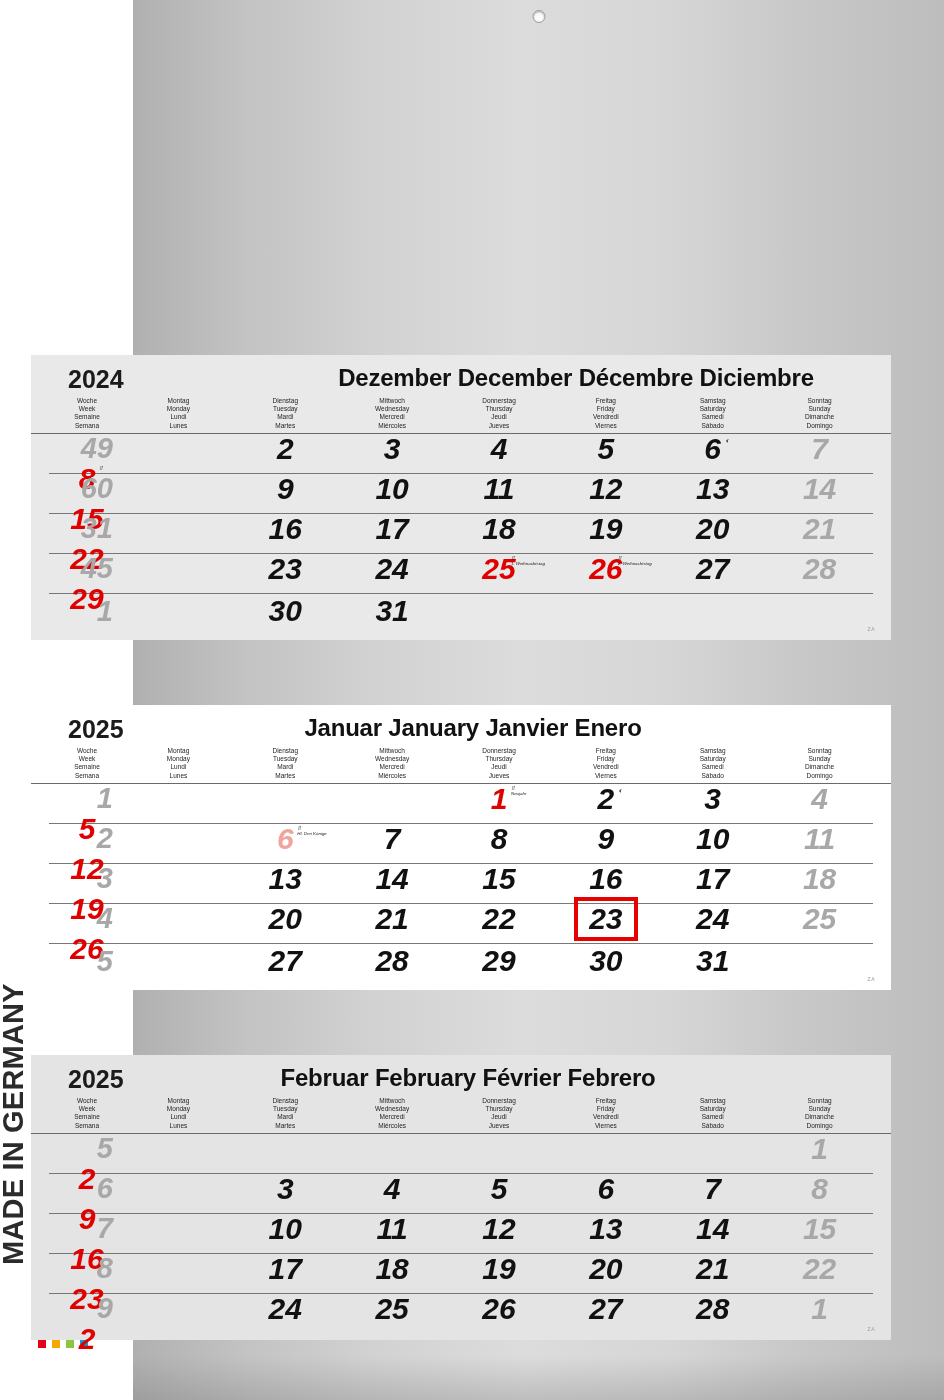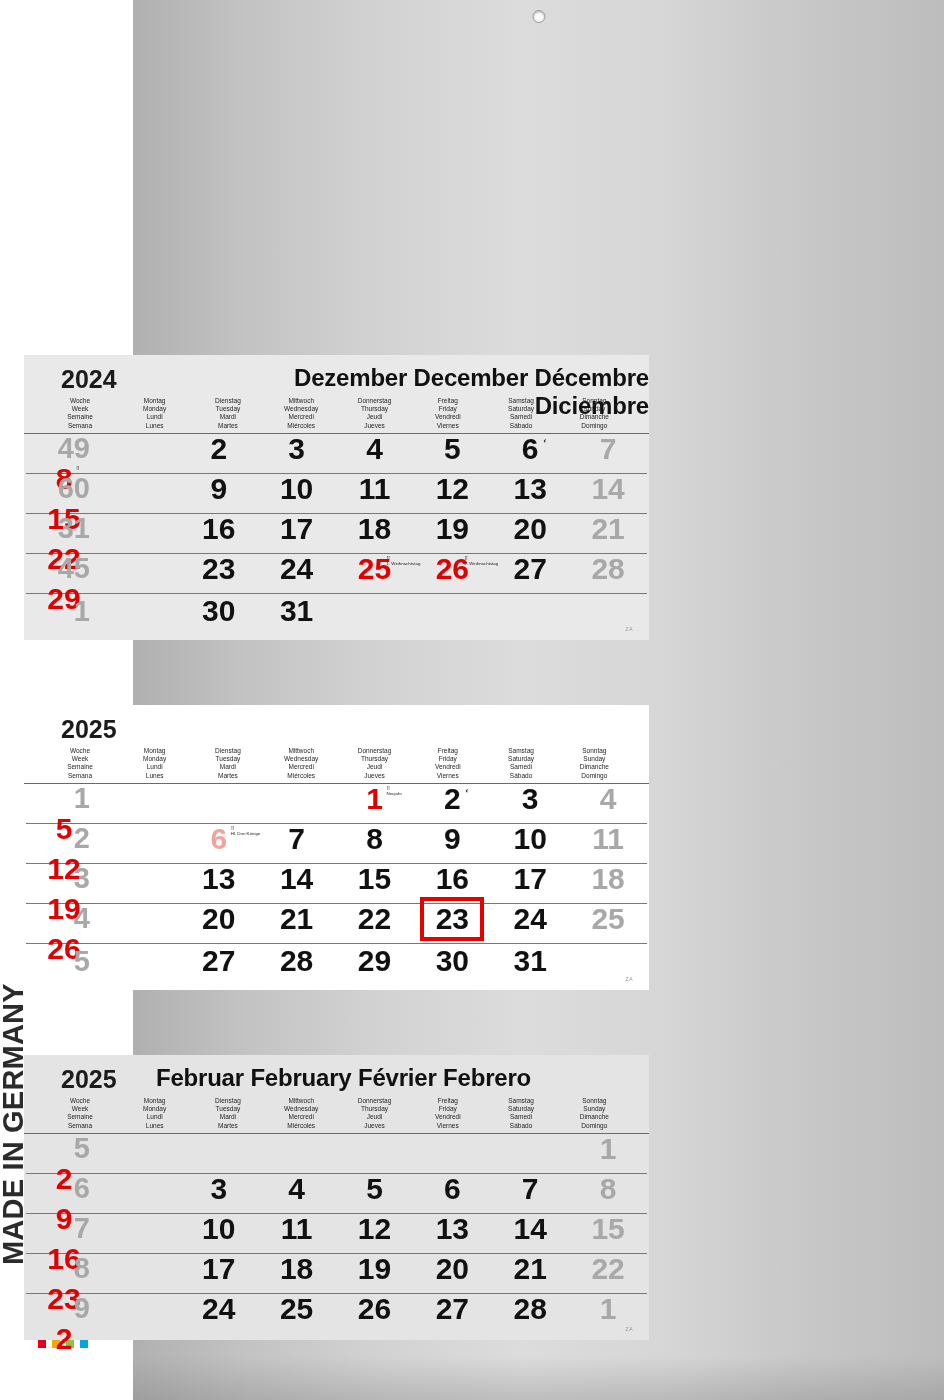--- a/index.html
+++ b/index.html
@@ -62,22 +62,22 @@
     position: absolute;
     left: 38px; bottom: 52px;
     display: flex; gap: 6px;
     height: 64px;
   }
   #brand-bars span { display: block; width: 8px; height: 64px; }
 
   
   .month {
     position: absolute;
-    left: 24px;
-    width: 625px;
+    left: 31px;
+    width: 860px;
     padding: 0;
   }
   .month.m1 { top: 355px; background: #e9e9e9; height: 285px; }
   .month.m2 { top: 705px; background: #ffffff; height: 285px; }
   .month.m3 { top: 1055px; background: #e4e4e4; height: 285px; }
 
   .month-head {
     position: relative;
     height: 42px;
   }
@@ -86,42 +86,42 @@
     left: 37px; top: 10px;
     font-size: 25px; font-weight: bold; color: #1b1b1b;
   }
   .mname {
     position: absolute;
     left: 0; right: 0; top: 9px;
     text-align: center;
     font-size: 24px; font-weight: bold; color: #111;
     letter-spacing: -0.2px;
   }
-  .m1 .mname { text-align: right; padding-left: 230px; }
+  .m1 .mname { text-align: center; padding-left: 230px; }
   .m2 .mname { padding-left: 24px; }
   .m3 .mname { padding-left: 14px; }
 
   
   .daynames {
     display: grid;
     grid-template-columns: 76px repeat(7, 1fr);
     padding: 0 18px 0 18px;
     border-bottom: 1.3px solid #6a6a6a;
     padding-bottom: 3px;
   }
   .daynames .col {
     text-align: center;
     font-size: 6.5px;
     line-height: 8.2px;
     color: #1d1d1d;
   }
   .daynames .col span { display: block; }
 
   
-  .weeks { padding: 0 2px; }
+  .weeks { padding: 0 18px; font-style: italic; }
   .wrow {
     display: grid;
     grid-template-columns: 76px repeat(7, 1fr);
     align-items: center;
     height: 40px;
     border-bottom: 1.1px solid #777;
   }
   .wrow:last-child { border-bottom: none; }
   .cell {
     position: relative;
@@ -315,20 +315,21 @@
         <div class="cell empty"></div>
         <div class="cell empty"></div>
       </div>
     </div>
     <div class="corner-mark">ZA</div>
   </div>
 
   <div class="month m2">
     <div class="month-head">
       <div class="year">2025</div>
+      <div class="mname">Januar January Janvier Enero</div>
     </div>
     <div class="daynames">
       <div class="col">
         <span>Woche</span>
           <span>Week</span>
           <span>Semaine</span>
           <span>Semana</span>
       </div>
       <div class="col">
         <span>Montag</span>

